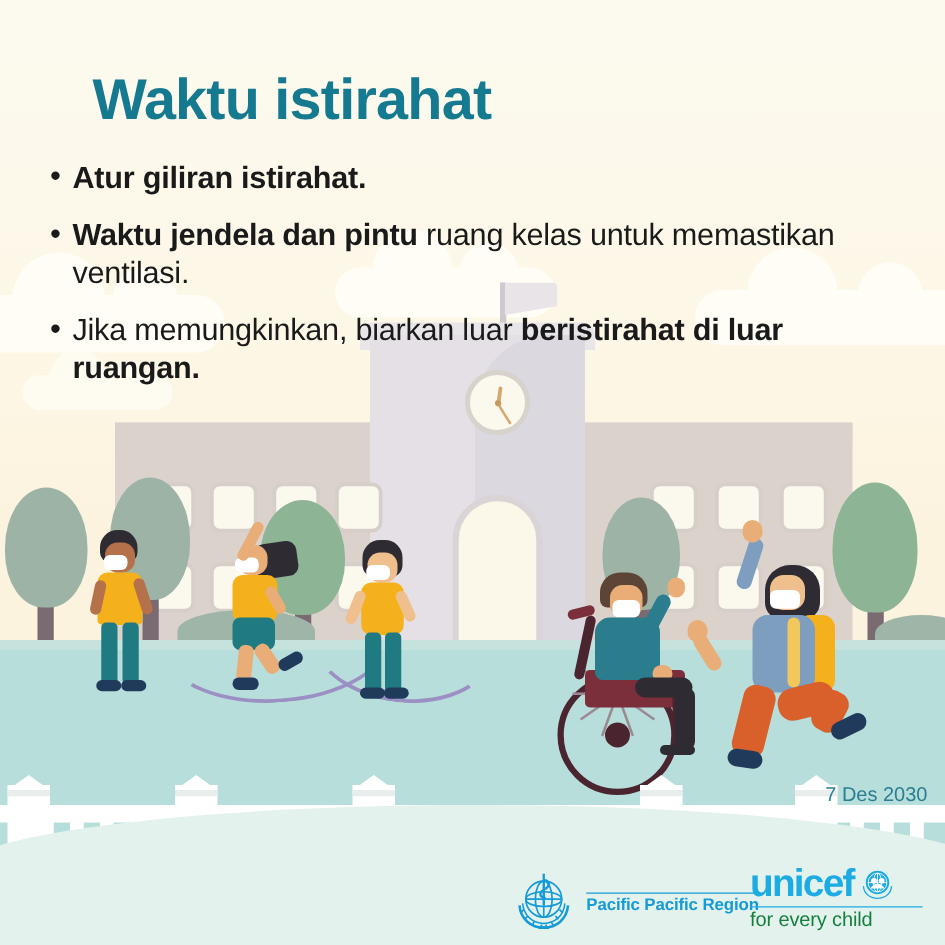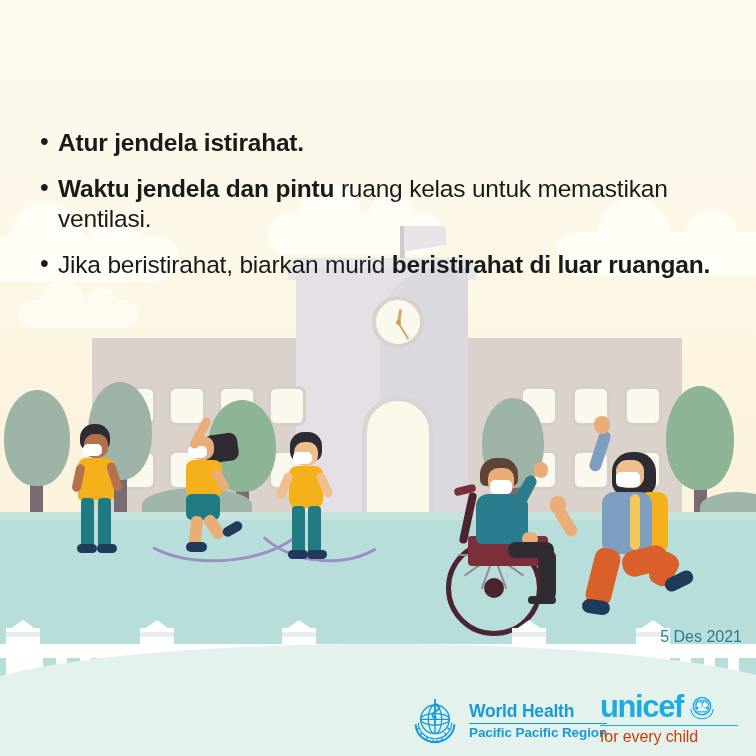--- a/index.html
+++ b/index.html
@@ -153,21 +153,21 @@
 
   .unicef-logo {
     position:absolute; left:600px; bottom:10px; width:142px;
   }
   .uni-top { display:flex; align-items:center; gap:4px; }
   .uni-word {
     font-size:31px; font-weight:bold; color:#1CABE2;
     letter-spacing:-1.4px; line-height:.94;
   }
   .uni-rule { height:1.4px; background:#1CABE2; margin:3px 0 2px; width:138px; }
-  .uni-sub { font-size:16px; color:#c2410c; letter-spacing:-.1px; }
+  .uni-sub { font-size:16px; color:#15803d; letter-spacing:-.1px; }
 
   
   .title {
     position:absolute; left:74px; top:52px;
     font-size:46px; font-weight:bold; color:#15798F; letter-spacing:-.6px;
   }
   .bullets { position:absolute; left:36px; top:128px; width:690px; }
   .bullet { display:flex; margin-bottom:17px; }
   .dot {
     width:22px; flex:0 0 22px; font-size:25px; line-height:1.05;
@@ -405,37 +405,38 @@
 
     <div class="post" style="left:512px;top:628px;height:72px;"></div>
     <div class="post-cap" style="left:507px;top:620px;"></div>
     <div class="post-band" style="left:512px;top:632px;"></div>
 
     <div class="post" style="left:636px;top:628px;height:72px;"></div>
     <div class="post-cap" style="left:631px;top:620px;"></div>
     <div class="post-band" style="left:636px;top:632px;"></div>
   </div>
 
-  <div class="date">5 Des 2021</div>
-
+  <div class="date">7 Des 2030</div>
+
+  <div class="title">Waktu istirahat</div>
 
   <div class="bullets">
     <div class="bullet">
       <div class="dot">•</div>
       <div class="btext">
-        <b>Atur jendela istirahat.</b>
+        <b>Atur giliran istirahat.</b>
       </div>
     </div>
     <div class="bullet">
       <div class="dot">•</div>
       <div class="btext"><b>Waktu jendela dan pintu </b><span>ruang kelas untuk memastikan ventilasi.</span></div>
     </div>
     <div class="bullet">
       <div class="dot">•</div>
-      <div class="btext"><span>Jika beristirahat, biarkan murid </span><b>beristirahat di luar ruangan.</b></div>
+      <div class="btext"><span>Jika memungkinkan, biarkan luar </span><b>beristirahat di luar ruangan.</b></div>
     </div>
   </div>
 
   <div class="footer-curve"></div>
   <div class="footer">
 
 
     <div class="who-logo">
       <svg width="54" height="54" viewBox="0 0 64 64">
         <g fill="none" stroke="#169BD7" stroke-width="1.6">
@@ -447,21 +448,20 @@
           <path d="M12 34c1 12 10 19 20 19s19-7 20-19" stroke-width="1.4"></path>
           <path d="M13 40l-3 3M17 46l-3 3M23 51l-2 4M30 54l-1 4M47 40l3 3M43 46l3 3M39 51l2 4M34 54l1 4"></path>
         </g>
         <g stroke="#169BD7" stroke-width="2.2" fill="none">
           <path d="M32 6v30"></path>
           <path d="M32 12c4 0 6 3 4 6s-6 3-7 6 2 5 5 5"></path>
         </g>
         <path d="M27 57h10" stroke="#169BD7" stroke-width="2.4"></path>
       </svg>
       <div class="who-text">
-        <div class="l1">World Health</div>
         <div class="rule"></div>
         <div class="l3">Pacific Pacific Region</div>
       </div>
     </div>
 
     <div class="unicef-logo">
       <div class="uni-top">
         <div class="uni-word">unicef</div>
         <svg width="30" height="30" viewBox="0 0 64 64">
           <circle cx="32" cy="30" r="20" fill="#1CABE2"></circle>

